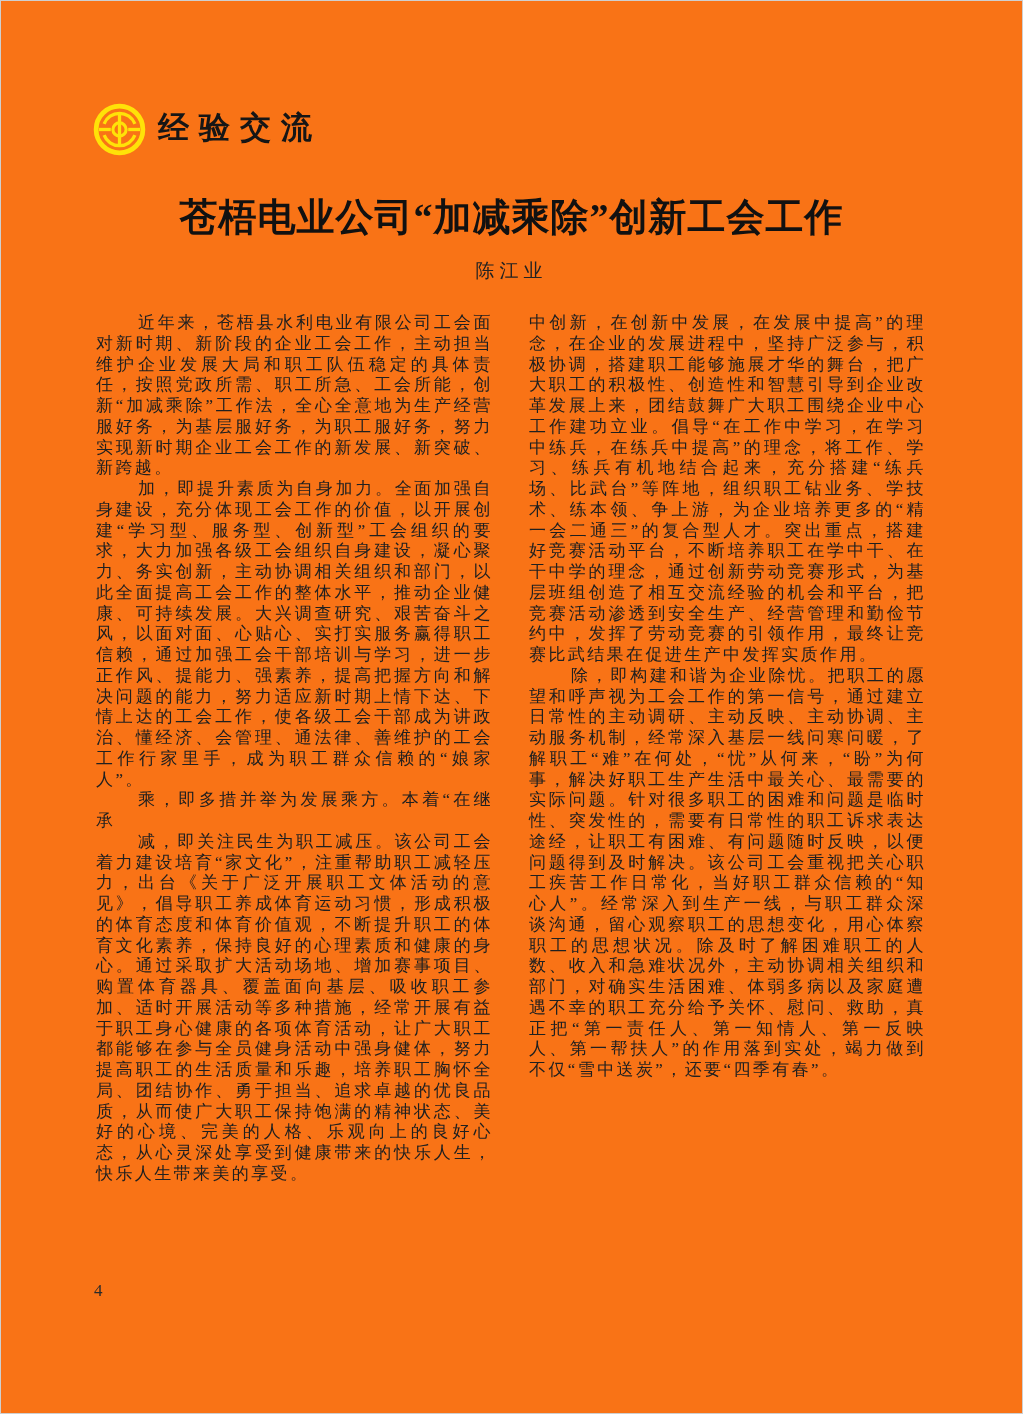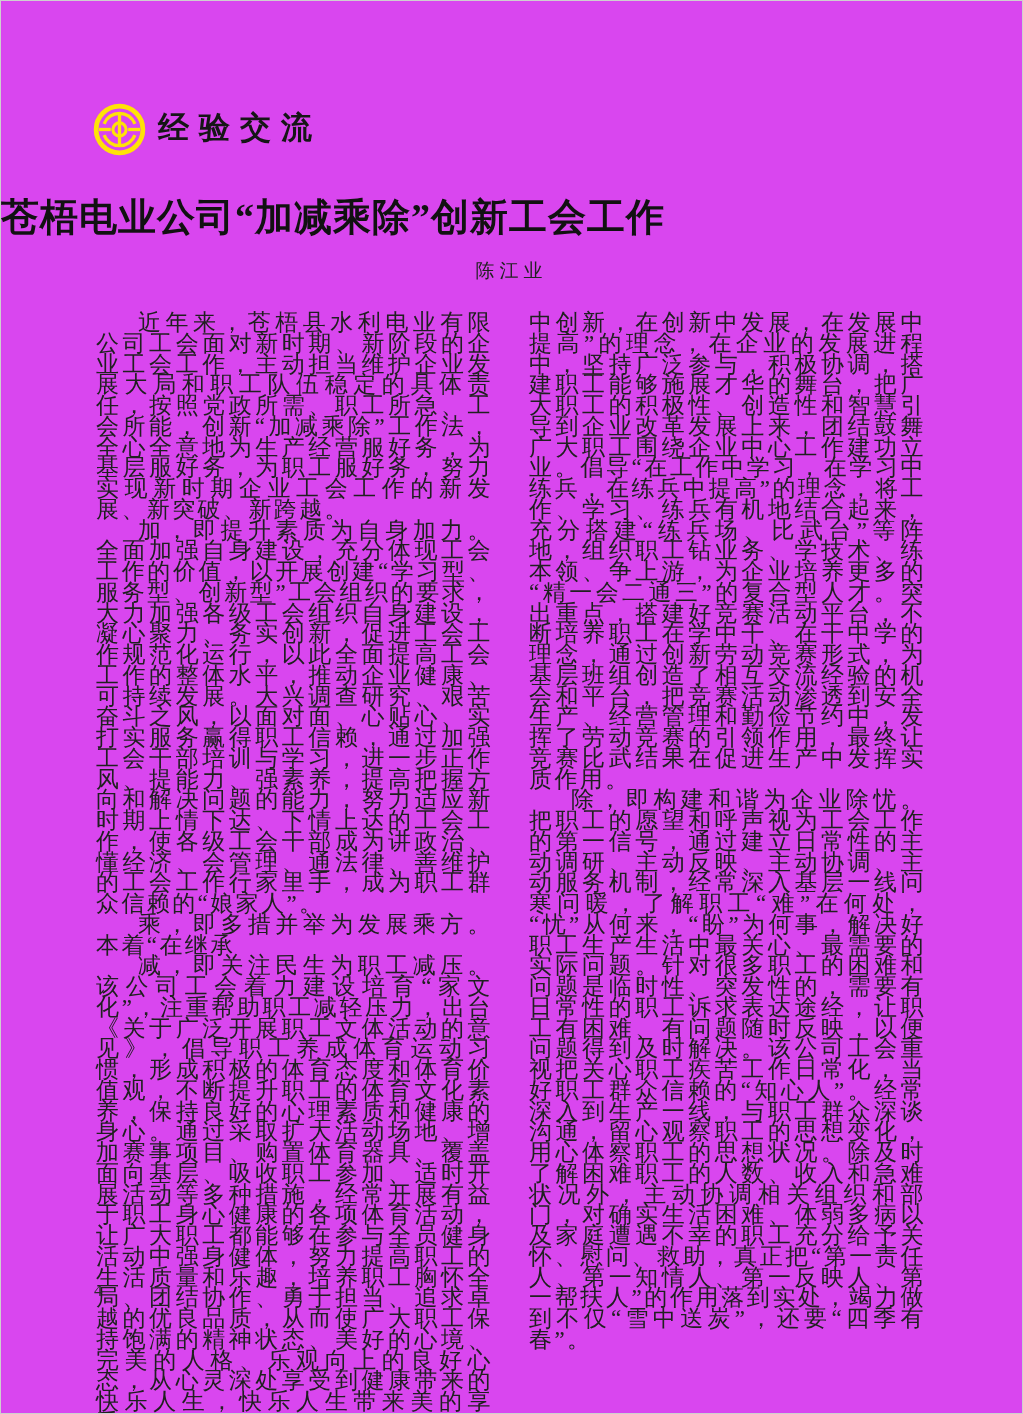--- a/index.html
+++ b/index.html
@@ -4,21 +4,21 @@
 <style>
   html, body {
     margin: 0;
     padding: 0;
     background: #ffffff;
   }
   .page {
     position: relative;
     width: 1023px;
     height: 1414px;
-    background: #d946ef;
+    background: #f97316;
     border: 1px solid #cfcfcf;
     box-sizing: border-box;
     overflow: hidden;
     color: #1c1c1c;
     font-family: "Liberation Serif", "DejaVu Serif", serif;
   }
 
   
   .header-logo {
     position: absolute;
@@ -39,20 +39,21 @@
     margin: 0;
   }
 
   
   .article-title {
     position: absolute;
     left: 0;
     top: 191px;
     width: 100%;
     margin: 0;
+    text-align: center;
     font-size: 38px;
     font-weight: 700;
     letter-spacing: 1px;
     color: #111111;
     font-family: "Liberation Serif", "DejaVu Serif", serif;
   }
   .article-author {
     position: absolute;
     left: 0;
     top: 257px;
@@ -71,21 +72,21 @@
     width: 831px;
     display: flex;
     gap: 36px;
   }
   .col {
     width: 397px;
     flex: 0 0 397px;
   }
   .col p {
     margin: 0;
-    font-size: 23px;
+    font-size: 17px;
     line-height: 20.75px;
     letter-spacing: 2.4px;
     text-align: justify;
     text-justify: inter-character;
     color: #202020;
   }
   .col p.indent {
     text-indent: 42px;
   }
   .col p.attribution {
@@ -120,21 +121,21 @@
     </g>
   </svg>
   <h2 class="section-label">经验交流</h2>
 
   <h1 class="article-title">苍梧电业公司“加减乘除”创新工会工作</h1>
   <div class="article-author">陈江业</div>
 
   <div class="columns">
     <div class="col">
       <p class="indent">近年来，苍梧县水利电业有限公司工会面对新时期、新阶段的企业工会工作，主动担当维护企业发展大局和职工队伍稳定的具体责任，按照党政所需、职工所急、工会所能，创新“加减乘除”工作法，全心全意地为生产经营服好务，为基层服好务，为职工服好务，努力实现新时期企业工会工作的新发展、新突破、新跨越。</p>
-      <p class="indent">加，即提升素质为自身加力。全面加强自身建设，充分体现工会工作的价值，以开展创建“学习型、服务型、创新型”工会组织的要求，大力加强各级工会组织自身建设，凝心聚力、务实创新，促进工会工作规范化运行，以此全面提高工会工作的整体水平，推动企业健康、可持续发展。大兴调查研究、艰苦奋斗之风，以面对面、心贴心、实打实服务赢得职工信赖，通过加强工会干部培训与学习，进一步正作风、提能力、强素养，提高把握方向和解决问题的能力，努力适应新时期上情下达、下情上达的工会工作，使各级工会干部成为讲政治、懂经济、会管理、通法律、善维护的工会工作行家里手，成为职工群众信赖的“娘家人”。</p>
+      <p class="indent">加，即提升素质为自身加力。全面加强自身建设，充分体现工会工作的价值，以开展创建“学习型、服务型、创新型”工会组织的要求，大力加强各级工会组织自身建设，凝心聚力、务实创新，主动协调相关组织和部门，以此全面提高工会工作的整体水平，推动企业健康、可持续发展。大兴调查研究、艰苦奋斗之风，以面对面、心贴心、实打实服务赢得职工信赖，通过加强工会干部培训与学习，进一步正作风、提能力、强素养，提高把握方向和解决问题的能力，努力适应新时期上情下达、下情上达的工会工作，使各级工会干部成为讲政治、懂经济、会管理、通法律、善维护的工会工作行家里手，成为职工群众信赖的“娘家人”。</p>
       <p class="indent">乘，即多措并举为发展乘方。本着“在继承</p>
       <p class="indent">减，即关注民生为职工减压。该公司工会着力建设培育“家文化”，注重帮助职工减轻压力，出台《关于广泛开展职工文体活动的意见》，倡导职工养成体育运动习惯，形成积极的体育态度和体育价值观，不断提升职工的体育文化素养，保持良好的心理素质和健康的身心。通过采取扩大活动场地、增加赛事项目、购置体育器具、覆盖面向基层、吸收职工参加、适时开展活动等多种措施，经常开展有益于职工身心健康的各项体育活动，让广大职工都能够在参与全员健身活动中强身健体，努力提高职工的生活质量和乐趣，培养职工胸怀全局、团结协作、勇于担当、追求卓越的优良品质，从而使广大职工保持饱满的精神状态、美好的心境、完美的人格、乐观向上的良好心态，从心灵深处享受到健康带来的快乐人生，快乐人生带来美的享受。</p>
     </div>
     <div class="col">
       <p>中创新，在创新中发展，在发展中提高”的理念，在企业的发展进程中，坚持广泛参与，积极协调，搭建职工能够施展才华的舞台，把广大职工的积极性、创造性和智慧引导到企业改革发展上来，团结鼓舞广大职工围绕企业中心工作建功立业。倡导“在工作中学习，在学习中练兵，在练兵中提高”的理念，将工作、学习、练兵有机地结合起来，充分搭建“练兵场、比武台”等阵地，组织职工钻业务、学技术、练本领、争上游，为企业培养更多的“精一会二通三”的复合型人才。突出重点，搭建好竞赛活动平台，不断培养职工在学中干、在干中学的理念，通过创新劳动竞赛形式，为基层班组创造了相互交流经验的机会和平台，把竞赛活动渗透到安全生产、经营管理和勤俭节约中，发挥了劳动竞赛的引领作用，最终让竞赛比武结果在促进生产中发挥实质作用。</p>
       <p class="indent">除，即构建和谐为企业除忧。把职工的愿望和呼声视为工会工作的第一信号，通过建立日常性的主动调研、主动反映、主动协调、主动服务机制，经常深入基层一线问寒问暖，了解职工“难”在何处，“忧”从何来，“盼”为何事，解决好职工生产生活中最关心、最需要的实际问题。针对很多职工的困难和问题是临时性、突发性的，需要有日常性的职工诉求表达途经，让职工有困难、有问题随时反映，以便问题得到及时解决。该公司工会重视把关心职工疾苦工作日常化，当好职工群众信赖的“知心人”。经常深入到生产一线，与职工群众深谈沟通，留心观察职工的思想变化，用心体察职工的思想状况。除及时了解困难职工的人数、收入和急难状况外，主动协调相关组织和部门，对确实生活困难、体弱多病以及家庭遭遇不幸的职工充分给予关怀、慰问、救助，真正把“第一责任人、第一知情人、第一反映人、第一帮扶人”的作用落到实处，竭力做到不仅“雪中送炭”，还要“四季有春”。</p>
     </div>
   </div>
 
   <div class="page-number">4</div>

